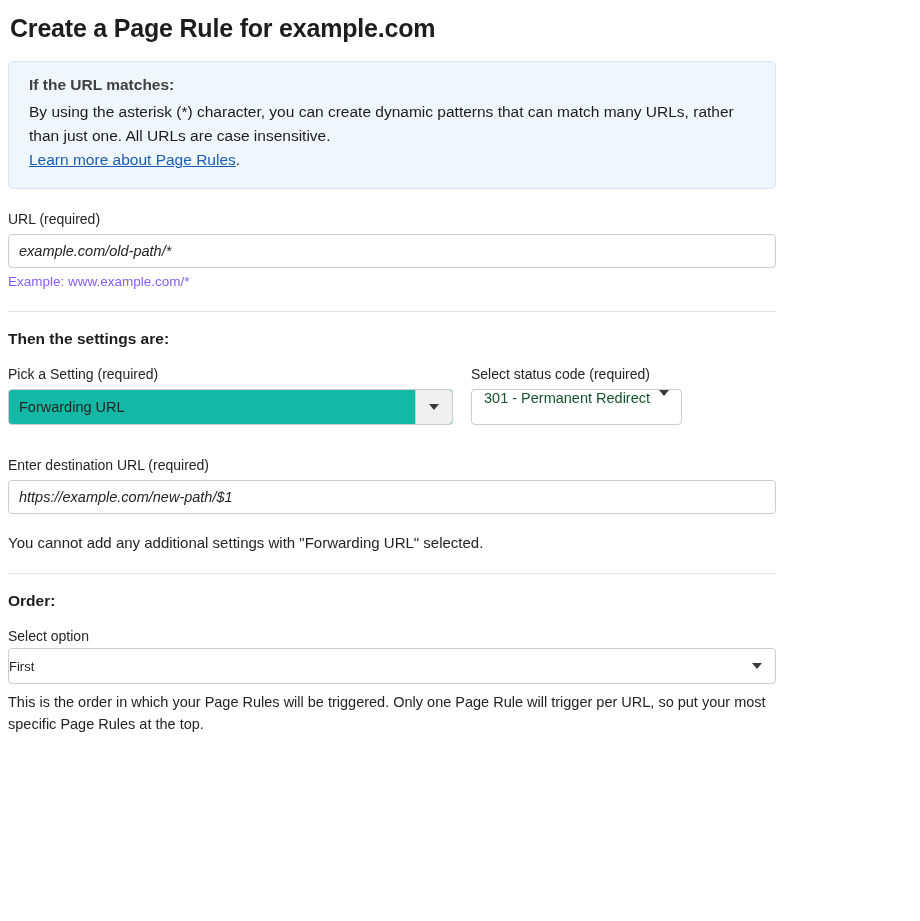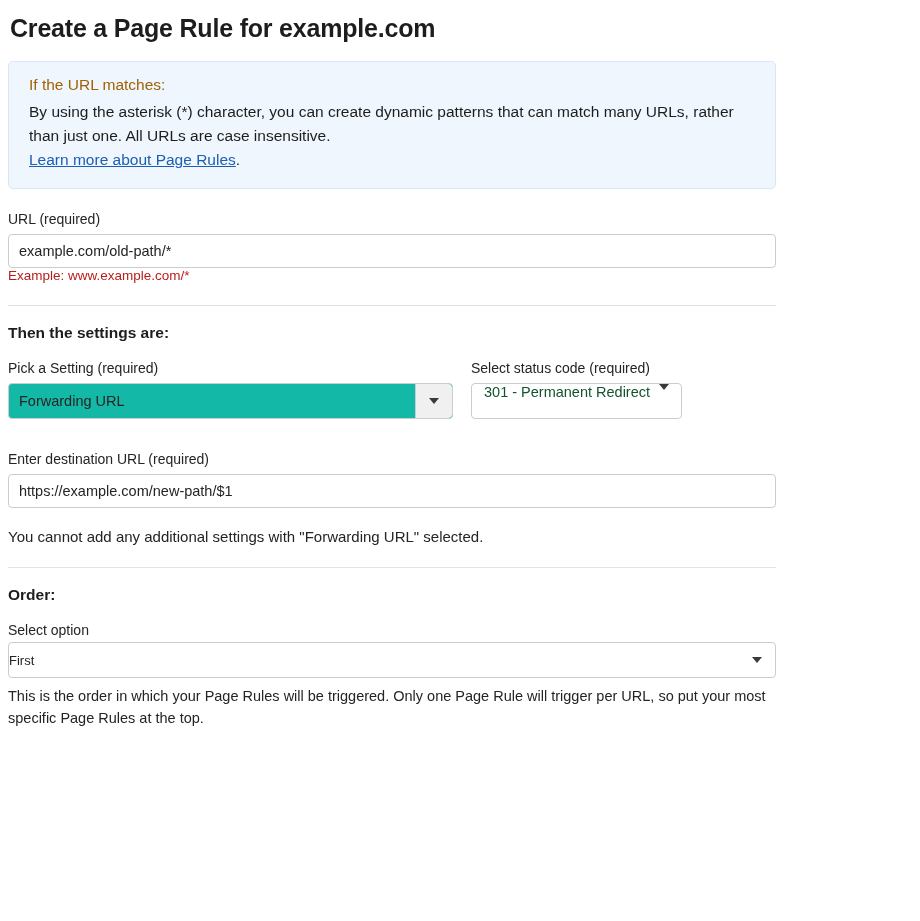--- a/index.html
+++ b/index.html
@@ -27,23 +27,23 @@
     letter-spacing: -0.2px;
   }
   .info-box {
     background: #eff6fd;
     border: 1px solid #d7e7f7;
     border-radius: 5px;
     padding: 14px 20px 16px 20px;
     margin-bottom: 22px;
   }
   .info-title {
-    font-weight: normal;
+    font-weight: bold;
     font-size: 15.5px;
-    color: #a16207;
+    color: #404040;
     margin-bottom: 6px;
   }
   .info-text {
     font-size: 15.5px;
     line-height: 1.55;
     color: #1d1d1d;
   }
   .info-link {
     color: #1a5fb4;
     text-decoration: underline;
@@ -58,24 +58,26 @@
     width: 100%;
     height: 34px;
     border: 1px solid #c9ccd1;
     border-radius: 4px;
     padding: 12px 10px;
     font-size: 14.5px;
     font-family: "Liberation Sans", sans-serif;
     color: #242424;
     background: #fff;
     outline: none;
+    font-style: italic;
   }
   .hint {
     font-size: 13.5px;
-    color: #b91c1c;
+    color: #8b5cf6;
+    margin-top: 6px;
   }
   .divider {
     border: none;
     border-top: 1px solid #e3e3e3;
     margin: 22px 0 18px 0;
   }
   .section-title {
     font-size: 15.5px;
     font-weight: bold;
     color: #1d1d1d;

